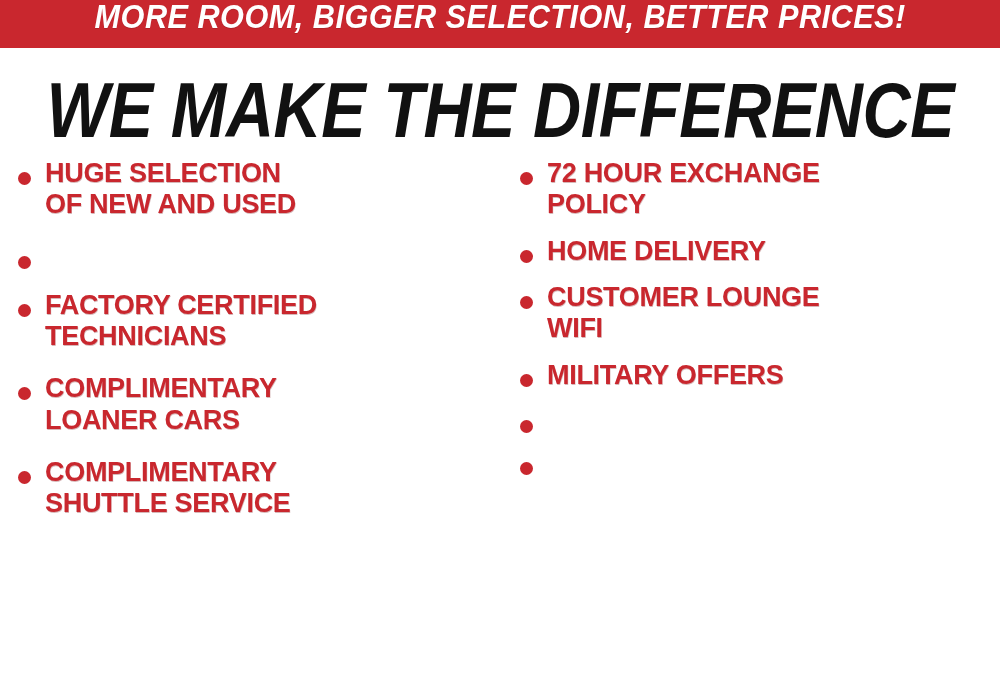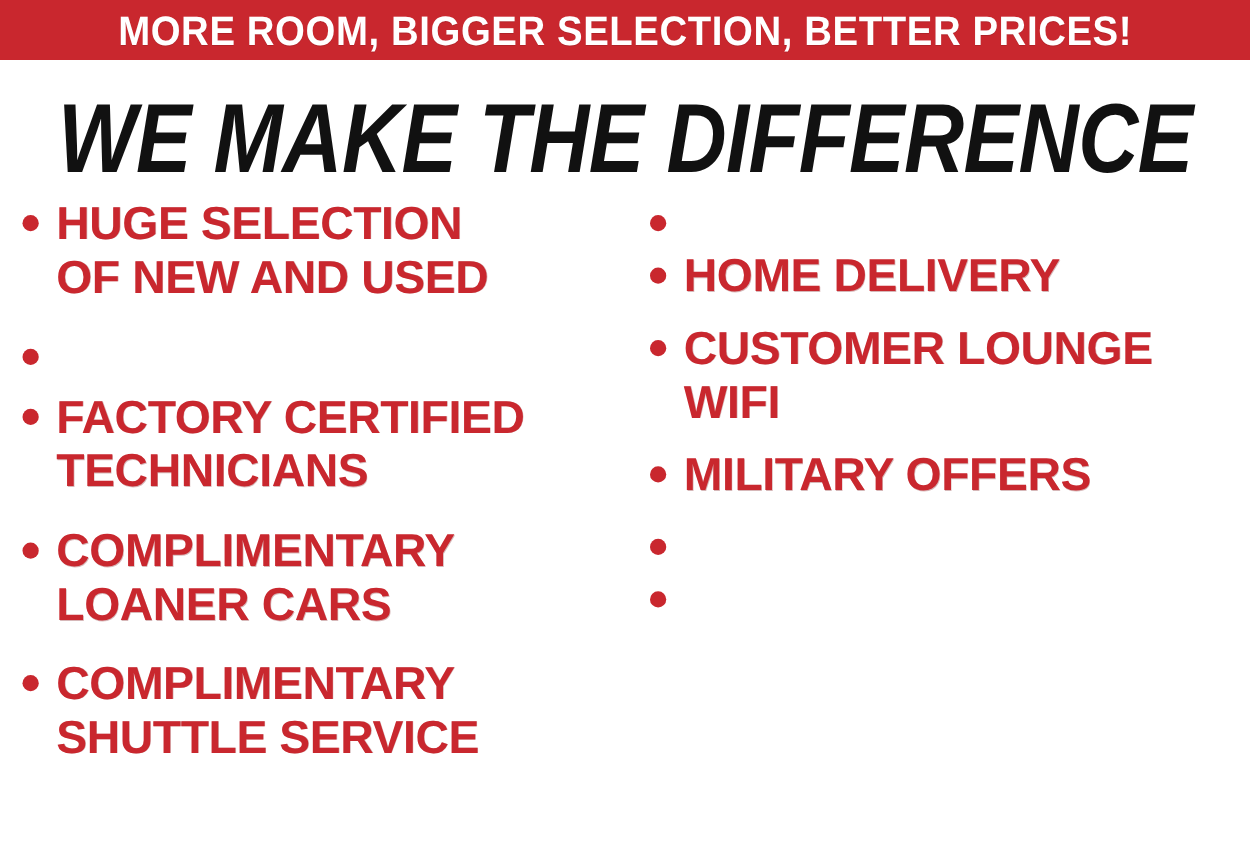--- a/index.html
+++ b/index.html
@@ -20,22 +20,22 @@
 
   
   .banner {
     position: absolute;
     left: 0;
     top: 0;
     width: 1000px;
     height: 48px;
     background: #c9272e;
     display: flex;
-    align-items: center;
     justify-content: center;
+    font-style: italic;
   }
   .banner-text {
     color: #ffffff;
     font-family: "Liberation Sans Narrow", "Liberation Sans", sans-serif;
     font-weight: bold;
     font-size: 33px;
     line-height: 1;
     letter-spacing: 0.5px;
     transform: scaleX(0.93);
     transform-origin: center center;
@@ -105,21 +105,21 @@
     height: 13px;
     border-radius: 50%;
     background: #c9272e;
     margin-top: 14px;
     margin-right: 14px;
   }
   .bullet-text {
     color: #c9272e;
     font-family: "Liberation Sans", "DejaVu Sans", sans-serif;
     font-weight: bold;
-    font-size: 37px;
+    font-size: 27px;
     line-height: 1.16;
     letter-spacing: -0.3px;
     text-transform: uppercase;
     white-space: pre-line;
     text-shadow: 0.5px 0.5px 0 rgba(120,15,20,0.30);
   }
 </style>
 </head>
 <body>
 
@@ -157,20 +157,22 @@
       <div class="bullet-item">
         <span class="dot"></span>
         <span class="bullet-text">COMPLIMENTARY
 SHUTTLE SERVICE</span>
       </div>
     </div>
 
     <div class="col col-right">
       <div class="bullet-item">
         <span class="dot"></span>
+        <span class="bullet-text">72 HOUR EXCHANGE
+POLICY</span>
       </div>
       <div class="bullet-item">
         <span class="dot"></span>
         <span class="bullet-text">HOME DELIVERY</span>
       </div>
       <div class="bullet-item">
         <span class="dot"></span>
         <span class="bullet-text">CUSTOMER LOUNGE
 WIFI</span>
       </div>

